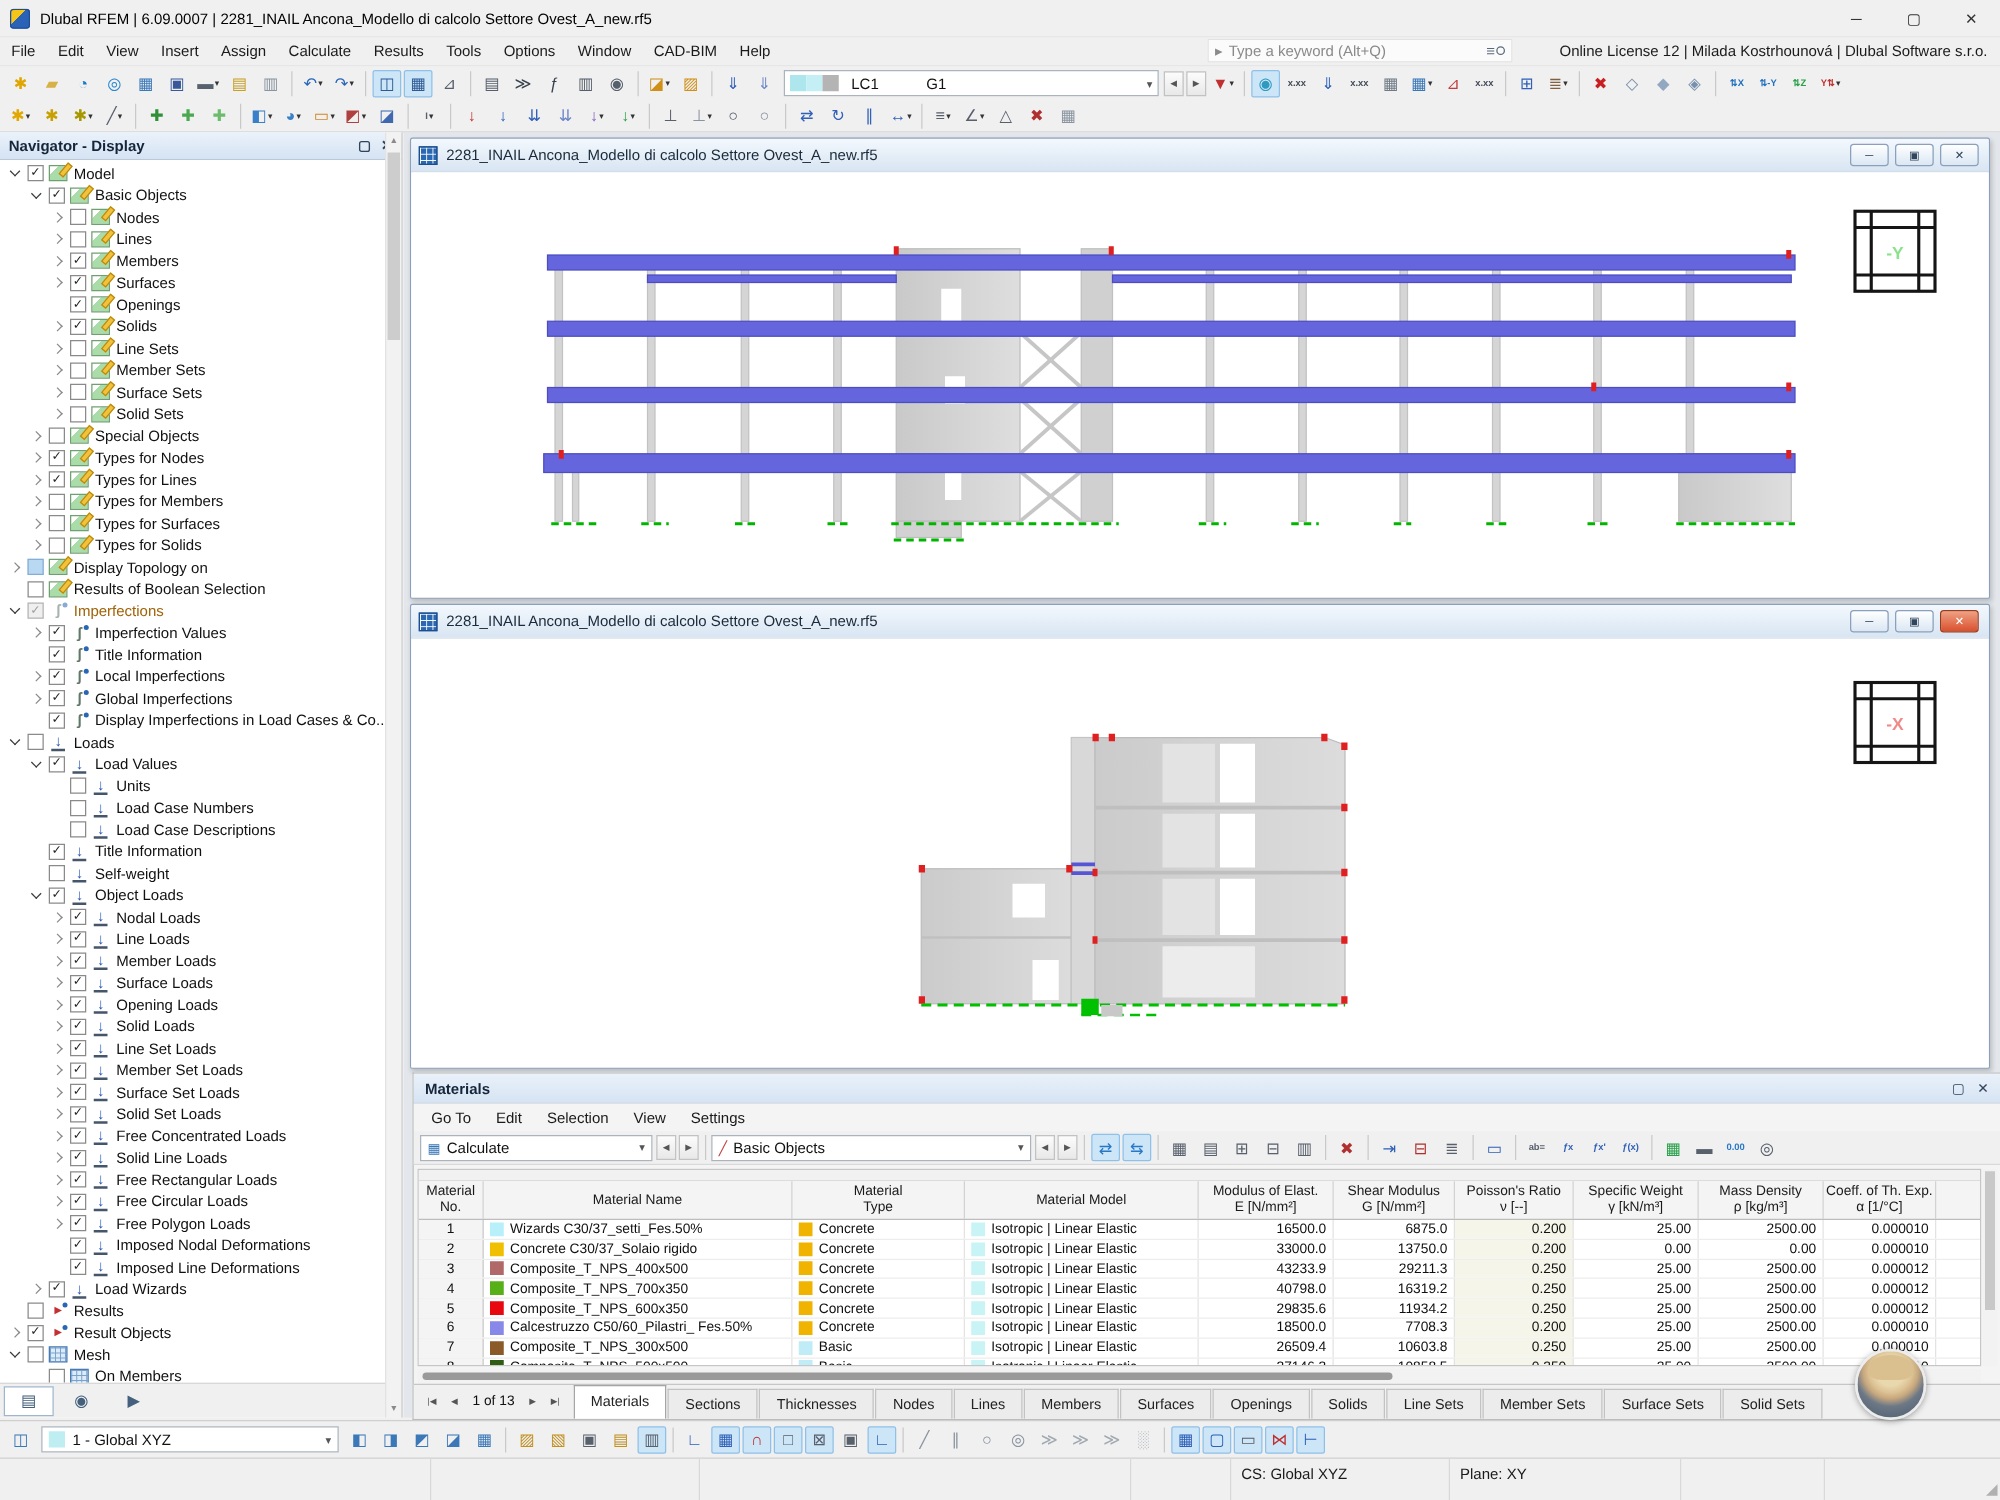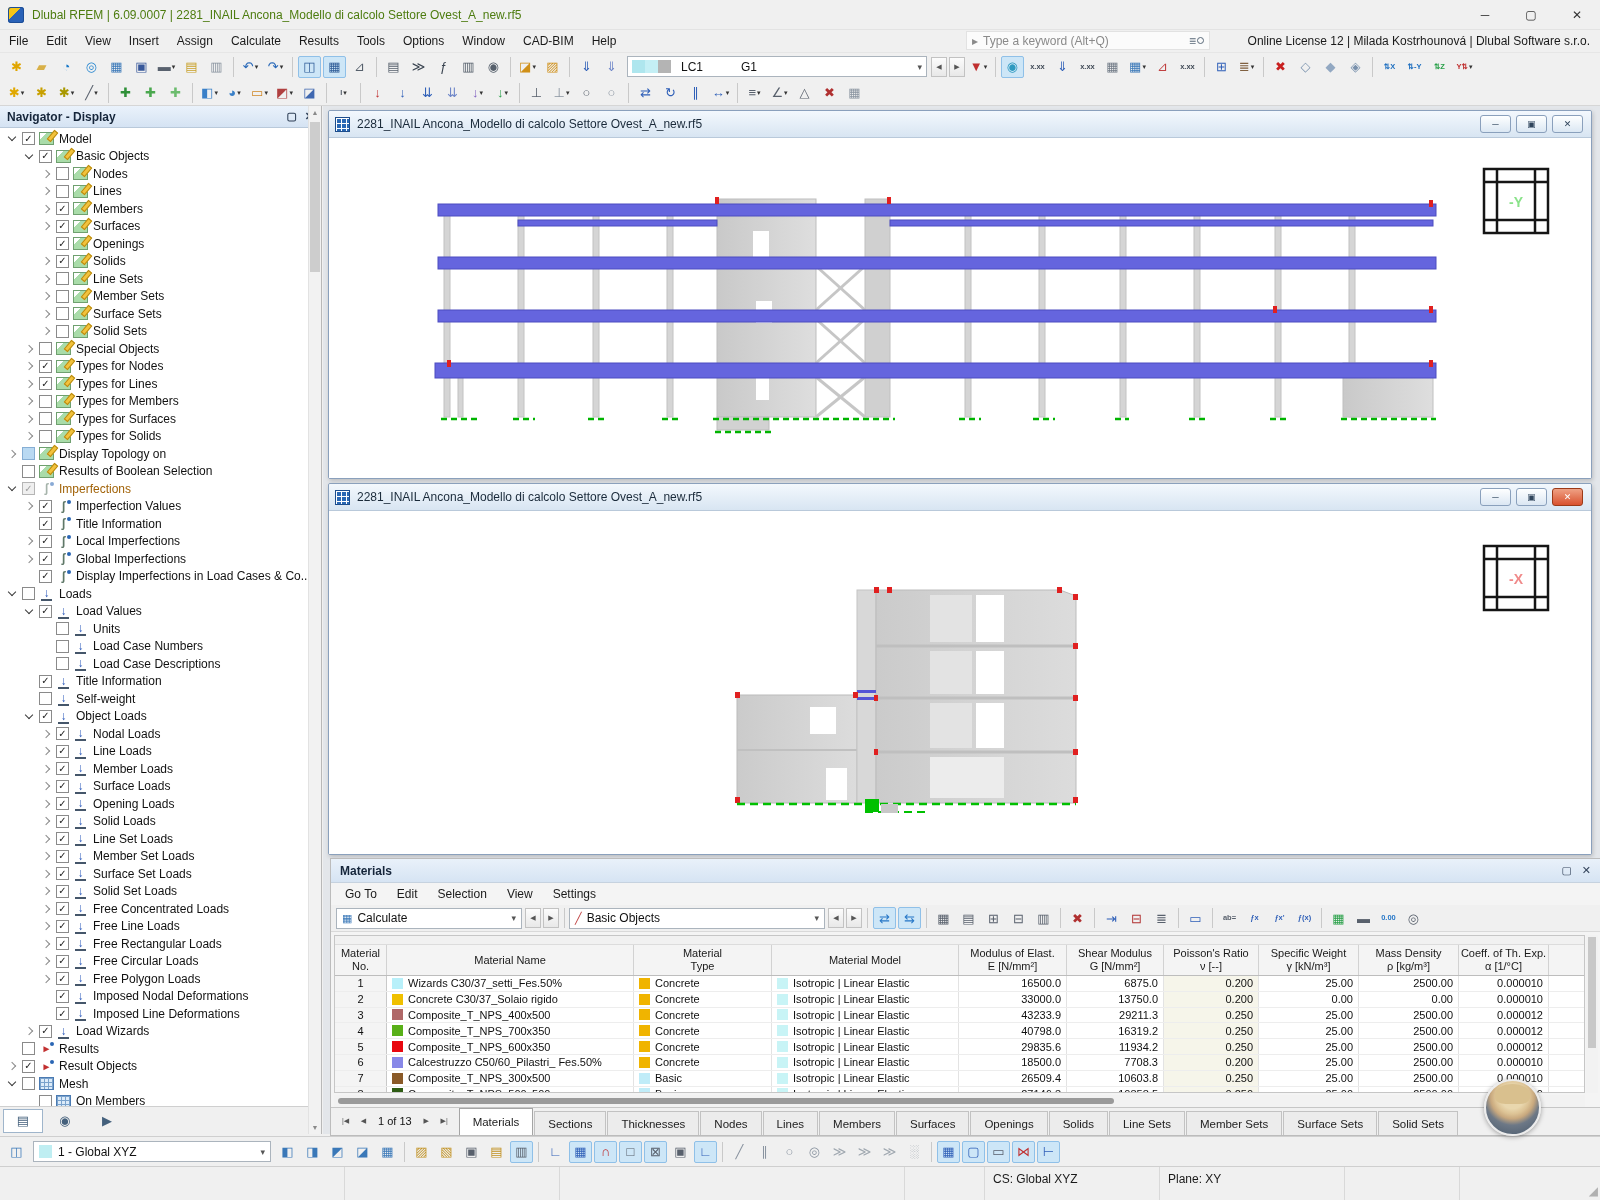--- a/index.html
+++ b/index.html
@@ -2,21 +2,21 @@
 <html><head>
 <meta charset="utf-8">
 <style>
 *{box-sizing:border-box;margin:0;padding:0}
 html,body{width:1600px;height:1200px;overflow:hidden}
 body{font-family:"Liberation Sans",sans-serif;font-size:12px;color:#111;background:#f0f0f0;position:relative}
 
 
 .titlebar{position:absolute;left:0;top:0;right:0;height:30px;background:#f0f0f0;display:flex;align-items:center;border-bottom:1px solid #e3e3e3}
 .app-icon{width:16px;height:16px;margin-left:8px;border-radius:3px;background:linear-gradient(135deg,#f5c518 0 42%,#2a62b8 42%);box-shadow:inset 0 0 0 1px #1d4d96}
-.title-text{margin-left:8px;color:#4d7c0f}
+.title-text{margin-left:8px;color:#000000}
 .win-controls{margin-left:auto;display:flex;height:30px}
 .win-btn{width:46px;height:30px;display:flex;align-items:center;justify-content:center;color:#333;font-size:12px}
 .menubar{position:absolute;left:0;top:30px;right:0;height:22px;background:#f0f0f0;display:flex;align-items:center}
 .menu-item{padding:3px 9px;color:#1a1a1a}
 .search-box{position:absolute;left:966px;top:1px;width:244px;height:19px;background:#fbfbfb;border:1px solid #e2e2e2;display:flex;align-items:center;padding:0 5px;color:#8a8a8a;gap:5px}
 .search-glass{margin-left:auto;color:#5a6a7a;display:flex;align-items:center;gap:1px}
 .search-glass .circ{width:7px;height:7px;border:1.5px solid #5a6a7a;border-radius:50%;display:inline-block}
 .license-text{position:absolute;right:10px;top:4px;color:#1a1a1a}
 
 
@@ -801,21 +801,21 @@
         <span class="checkbox on">✓</span>
         <span class="tree-icon icon-load"></span>
         <span class="tree-label">Free Concentrated Loads</span>
       </div>
       <div class="tree-row" style="padding-left: 37px;">
         <span class="expander">
           <span class="chev"></span>
         </span>
         <span class="checkbox on">✓</span>
         <span class="tree-icon icon-load"></span>
-        <span class="tree-label">Free Line Loads</span>
+        <span class="tree-label">Solid Line Loads</span>
       </div>
       <div class="tree-row" style="padding-left: 37px;">
         <span class="expander">
           <span class="chev"></span>
         </span>
         <span class="checkbox on">✓</span>
         <span class="tree-icon icon-load"></span>
         <span class="tree-label">Free Rectangular Loads</span>
       </div>
       <div class="tree-row" style="padding-left: 37px;">

